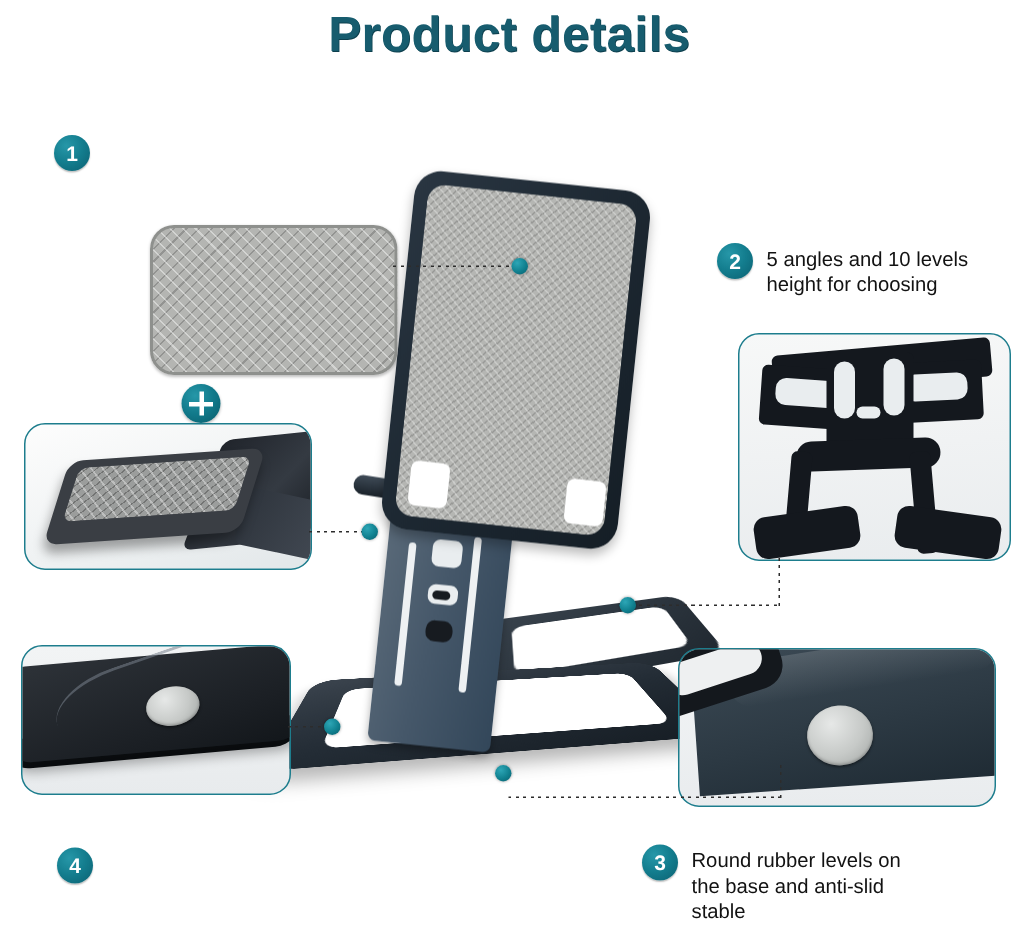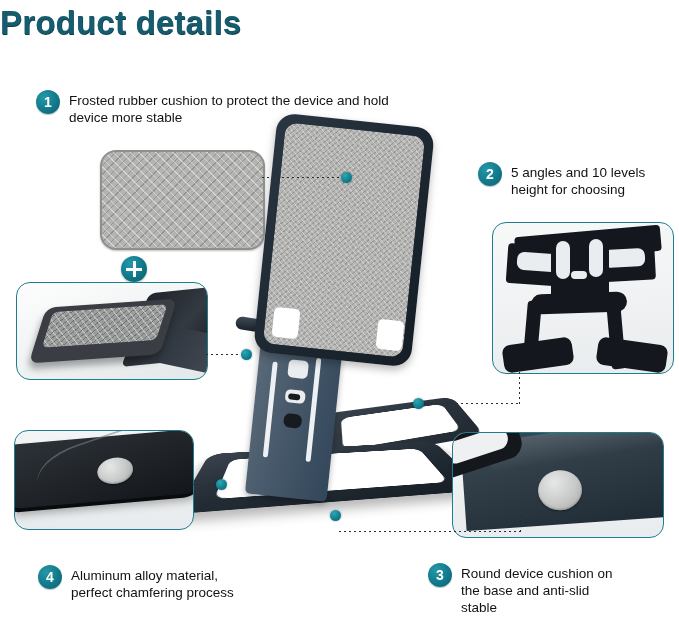--- a/index.html
+++ b/index.html
@@ -15,20 +15,21 @@
     overflow: hidden;
     font-family: "Liberation Sans", sans-serif;
   }
 
   
   #page-title {
     position: absolute;
     left: 0;
     top: 4px;
     width: 679px;
+    text-align: center;
     font-size: 33px;
     font-weight: bold;
     color: #175c6e;
     letter-spacing: 0.2px;
     text-shadow: 0.5px 0.5px 0 #0d3f4d;
   }
 
   
   .callout {
     position: absolute;
@@ -406,36 +407,32 @@
 
   <div class="lead v" style="left:520px; top:510px; height:22px;"></div>
   <div class="lead" style="left:339px; top:531px; width:182px;"></div>
   <div class="dot" style="left:330px; top:510px;"></div>
 
   <div class="lead" style="left:192px; top:484px; width:28px;"></div>
   <div class="dot" style="left:216px; top:479px;"></div>
 
   <div class="callout" id="callout-1">
     <div class="badge">1</div>
-    <div class="callout-text">Frosted rubber cushion to protect the device and hold
-device more stable</div>
   </div>
 
   <div class="callout" id="callout-2">
     <div class="badge">2</div>
     <div class="callout-text">5 angles and 10 levels
 height for choosing</div>
   </div>
 
   <div class="callout" id="callout-3">
     <div class="badge">3</div>
-    <div class="callout-text">Round device cushion on
+    <div class="callout-text">Round rubber levels on
 the base and anti-slid
 stable</div>
   </div>
 
   <div class="callout" id="callout-4">
     <div class="badge">4</div>
-    <div class="callout-text">Aluminum alloy material,
-perfect chamfering process</div>
   </div>
 
 </div>
 
 </body></html>

